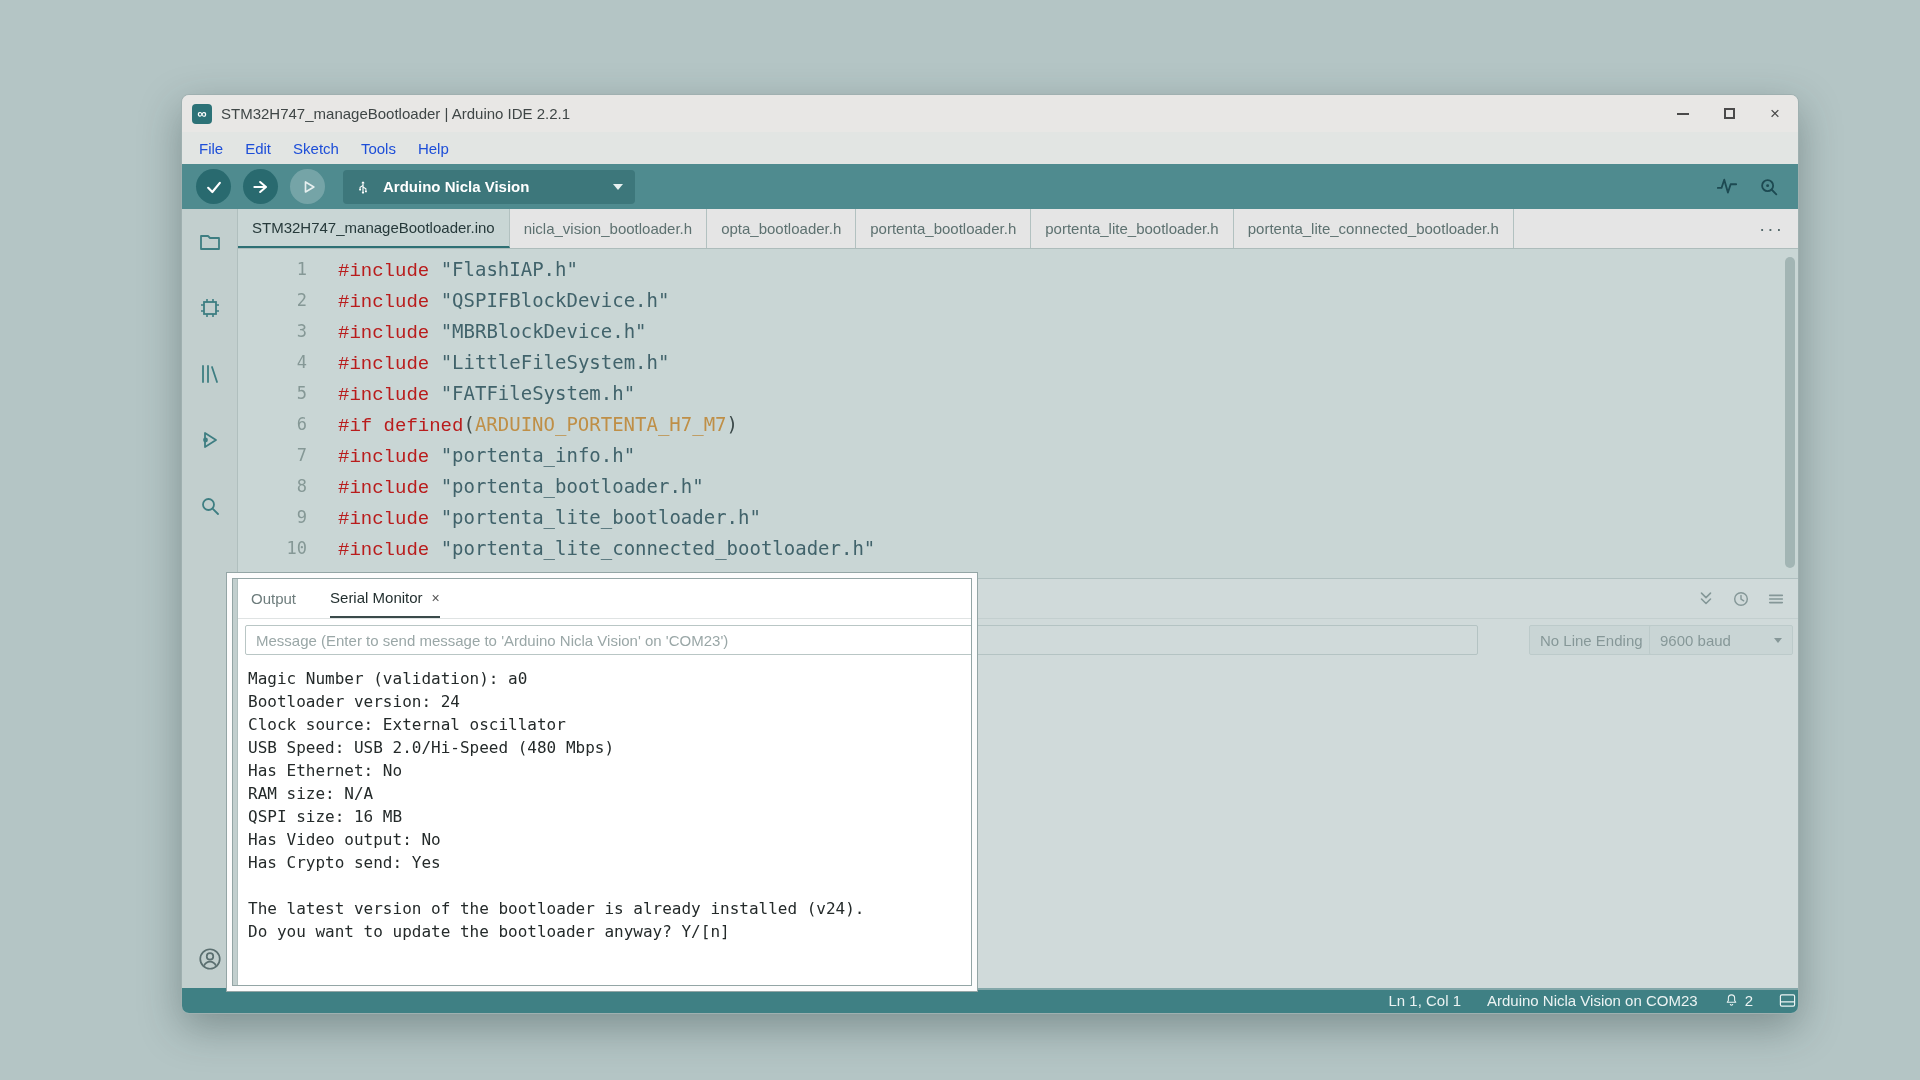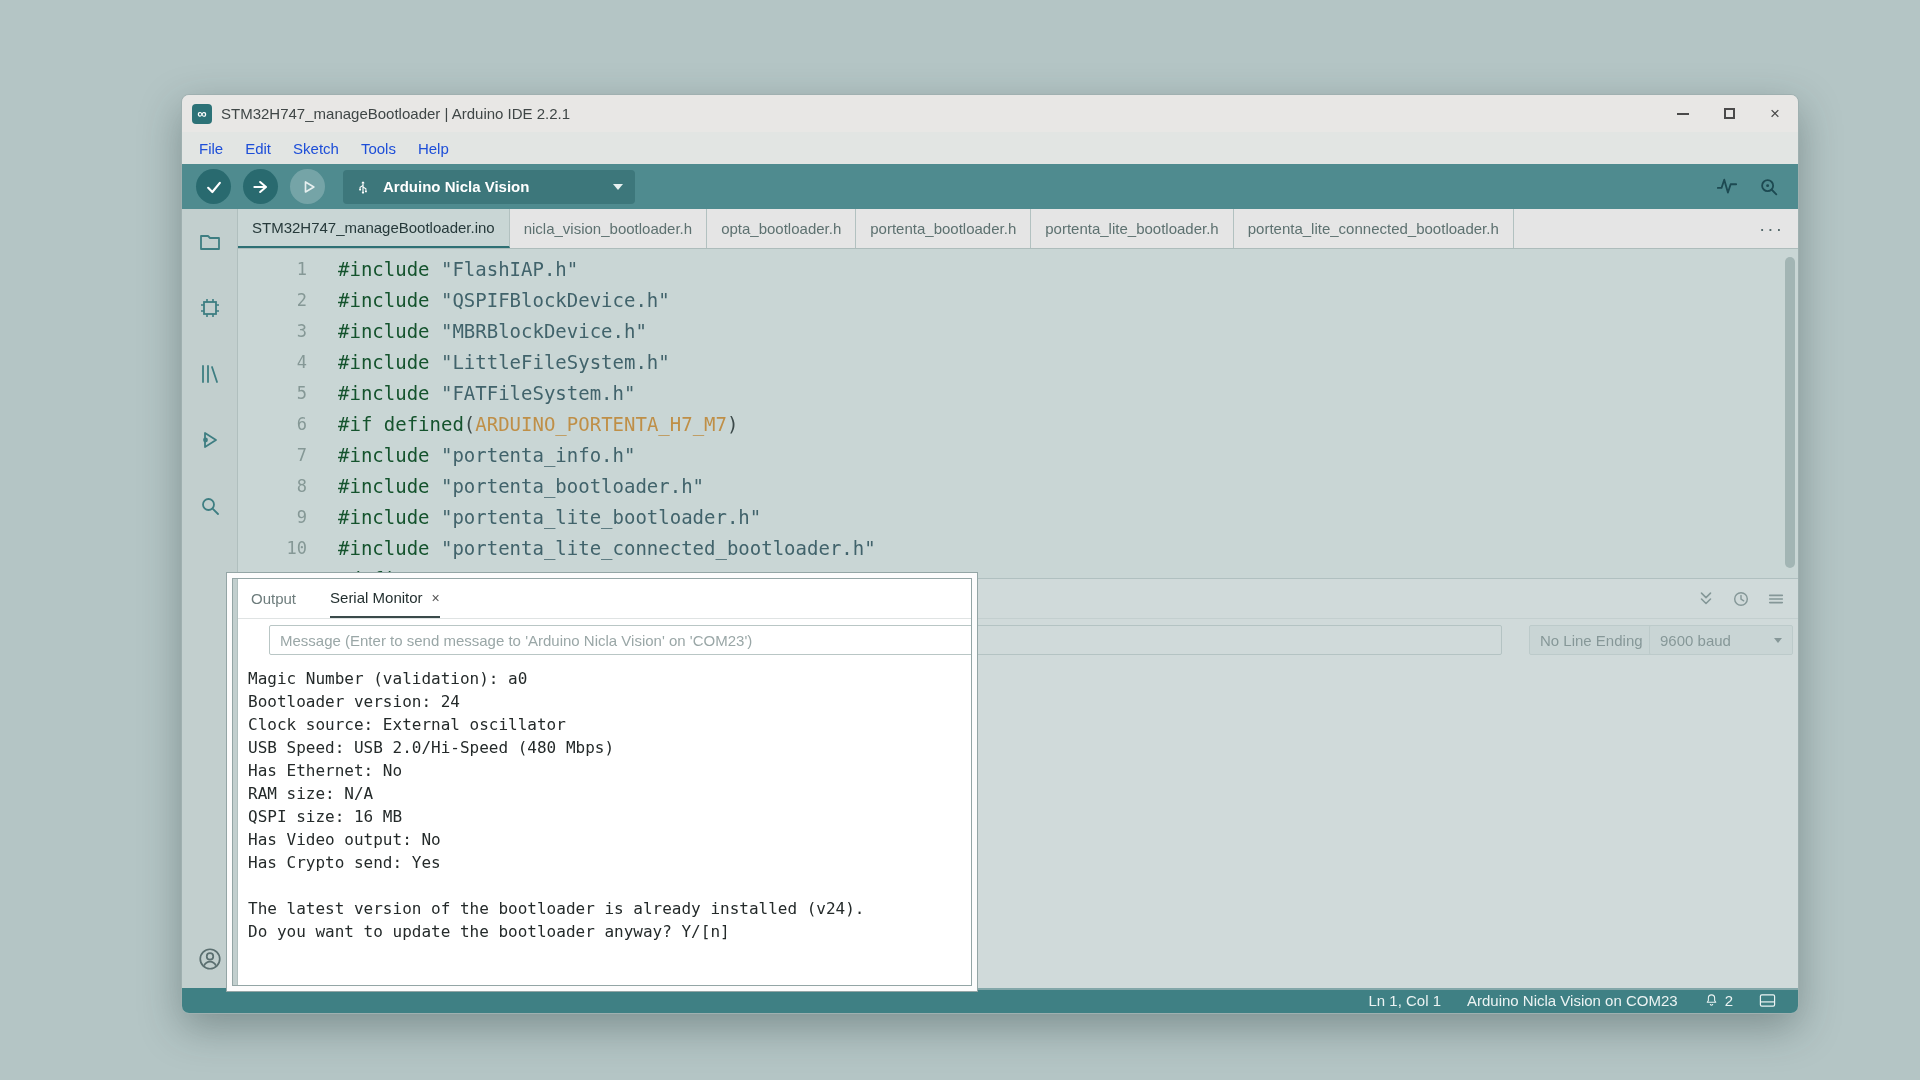--- a/index.html
+++ b/index.html
@@ -39,44 +39,44 @@
   .tabbar{position:absolute;left:56px;top:114px;right:0;height:40px;background:#e5e5e5;display:flex;align-items:stretch;
           border-bottom:1px solid #adbcbb;}
   .tab{display:flex;align-items:center;padding:0 14px;font-size:15px;color:#5d7170;border-right:1px solid #b2c1c0;white-space:nowrap;}
   .tab.active{background:#c9d6d5;color:#26393a;border-bottom:2px solid #2e7074;}
   .tab-overflow{position:absolute;right:14px;top:0;height:40px;display:flex;align-items:center;color:#54686a;font-size:19px;letter-spacing:2px;}
   
   .editor{position:absolute;left:56px;top:154px;right:0;height:329px;background:#c9d6d5;overflow:hidden;padding-top:5px;}
   .code-line{display:flex;height:31px;line-height:31px;font-family:"DejaVu Sans Mono",monospace;font-size:19px;}
   .gutter{width:69px;text-align:right;color:#859896;font-size:17px;flex:none;}
   .code-text{margin-left:31px;white-space:pre;}
-  .tok-d{color:#14532d;} .tok-s{color:#41636b;} .tok-m{color:#bf8f47;} .tok-p{color:#3c4a4a;}
+  .tok-d{color:#b91c1c;font-family:Liberation Mono, monospace;} .tok-s{color:#41636b;} .tok-m{color:#bf8f47;} .tok-p{color:#3c4a4a;}
   .editor-scrollbar{position:absolute;right:3px;top:8px;width:10px;height:311px;background:#a2b5b4;border-radius:5px;}
   
   .panel{position:absolute;left:56px;top:483px;right:0;height:412px;background:#ffffff;border-top:1px solid #b0bfbe;z-index:1;}
   .panel-tabbar{position:absolute;left:0;top:0;right:0;height:40px;border-bottom:1px solid #dfe3e3;display:flex;
                 align-items:stretch;padding-left:13px;}
   .ptab{display:flex;align-items:center;font-size:15px;color:#6d7c7c;margin-right:34px;}
   .ptab.active{color:#1f2c2c;border-bottom:2px solid #3a4a4a;}
   .ptab-close{margin-left:9px;font-size:14px;color:#555;}
   .panel-icons{position:absolute;right:13px;top:0;height:40px;display:flex;align-items:center;gap:17px;}
   .panel-input{position:absolute;left:7px;top:46px;width:1233px;height:30px;border:1px solid #b9c6c5;border-radius:2px;
-               font-size:15px;padding:0 10px;color:#333;background:#fff;outline:none;font-family:"Liberation Sans",sans-serif;margin-left:24px;}
+               font-size:15px;padding:0 10px;color:#333;background:#fff;outline:none;font-family:"Liberation Sans",sans-serif;}
   .panel-input::placeholder{color:#9aa7a7;}
   .dropdown{position:absolute;top:46px;height:30px;background:#eef3f2;border:1px solid #cdd8d7;border-radius:2px;
             display:flex;align-items:center;padding:0 10px;font-size:15px;color:#46595a;}
   .dd-ending{left:1253px;width:143px;margin-left:38px;}
   .dd-baud{left:1411px;width:144px;}
   .dd-caret{margin-left:auto;width:0;height:0;border-left:4px solid transparent;border-right:4px solid transparent;
             border-top:5px solid #46595a;}
   .serial-output{position:absolute;left:10px;top:88px;font-family:"DejaVu Sans Mono",monospace;font-size:16px;color:#242a2a;}
   .serial-line{height:23px;line-height:23px;white-space:pre;}
   
   .statusbar{position:absolute;left:0;bottom:0;right:0;height:25px;background:#3f8084;display:flex;align-items:center;
-             justify-content:flex-end;gap:26px;padding-right:22px;color:#ecf3f3;font-size:15px;z-index:2;}
+             justify-content:flex-end;gap:26px;padding-right:2px;color:#ecf3f3;font-size:15px;z-index:2;}
   .status-notif{display:flex;align-items:center;gap:6px;}
   
   .dim-overlay{position:absolute;left:795px;top:483px;width:823px;height:412px;background:rgba(176,194,194,.6);
                z-index:5;pointer-events:none;}
   .highlight-box{position:absolute;left:45px;top:478px;width:750px;height:418px;border:5px solid #fcfcfc;
                  box-shadow:0 0 0 1px #93a5a5, inset 0 0 0 1px #93a5a5;z-index:6;pointer-events:none;}
   svg{display:block;}
 </style>
 </head>
 <body>

